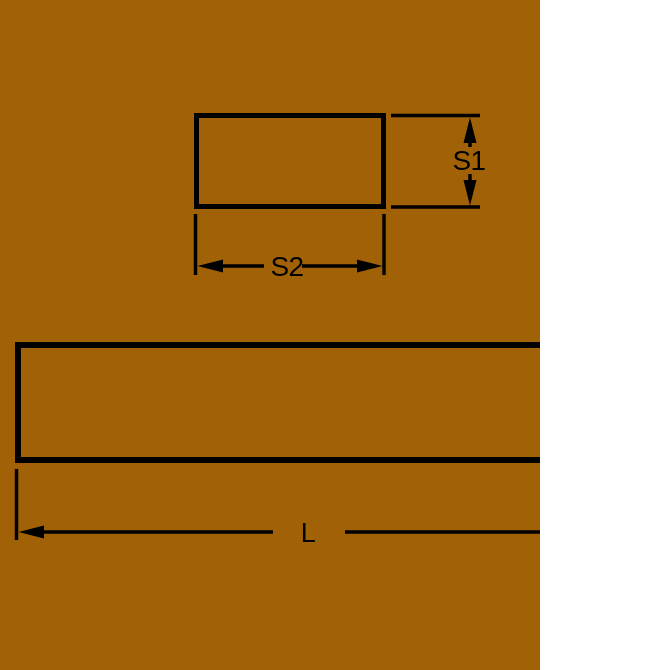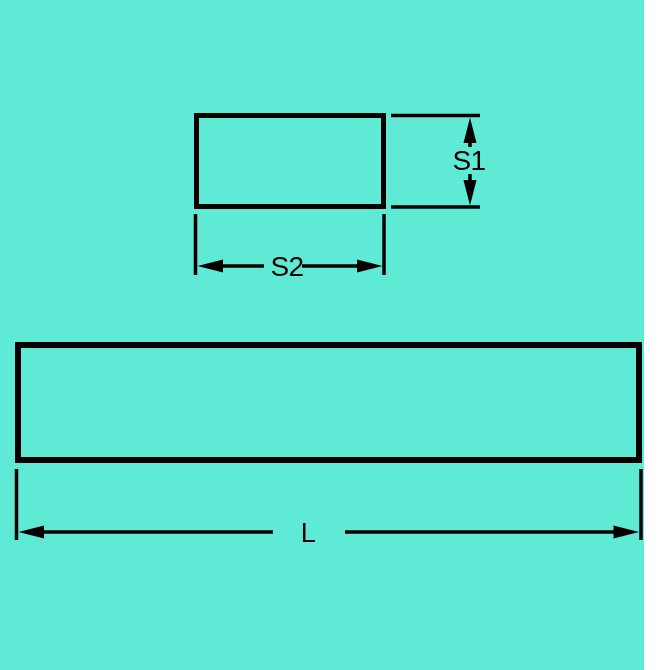--- a/index.html
+++ b/index.html
@@ -1,16 +1,16 @@
 <!DOCTYPE html>
 <html><head>
 <meta charset="utf-8">
 <style>
   html, body { margin: 0; padding: 0; background: #ffffff; }
-  .page { width: 644px; height: 670px; background: #5eead4; position: relative; overflow: hidden; text-decoration: underline; }
+  .page { width: 540px; height: 670px; background: #a16207; position: relative; overflow: hidden; text-decoration: underline; }
   svg { display: block; }
   text.dim-label {
     font-family: "Liberation Sans", sans-serif;
     font-weight: 400;
     letter-spacing: -0.5px;
   }
   text.size-lg { font-size: 28px; }
   text.size-md { font-size: 27px; }
 </style>
 </head>

